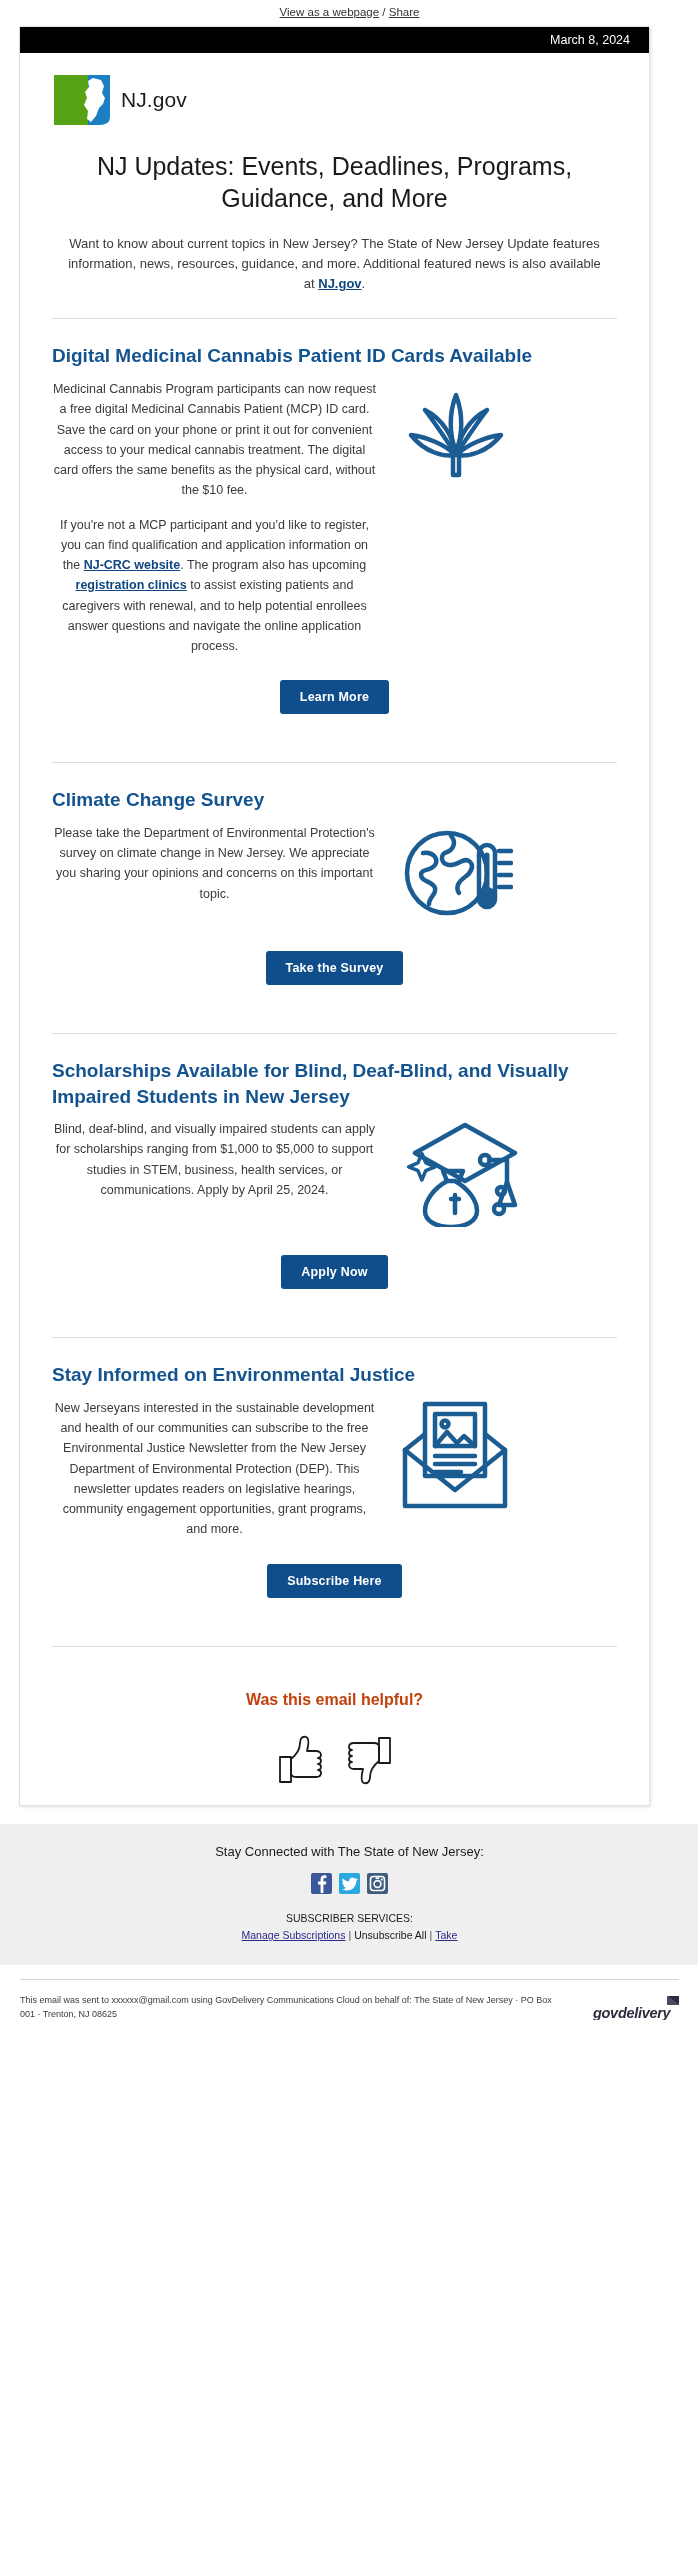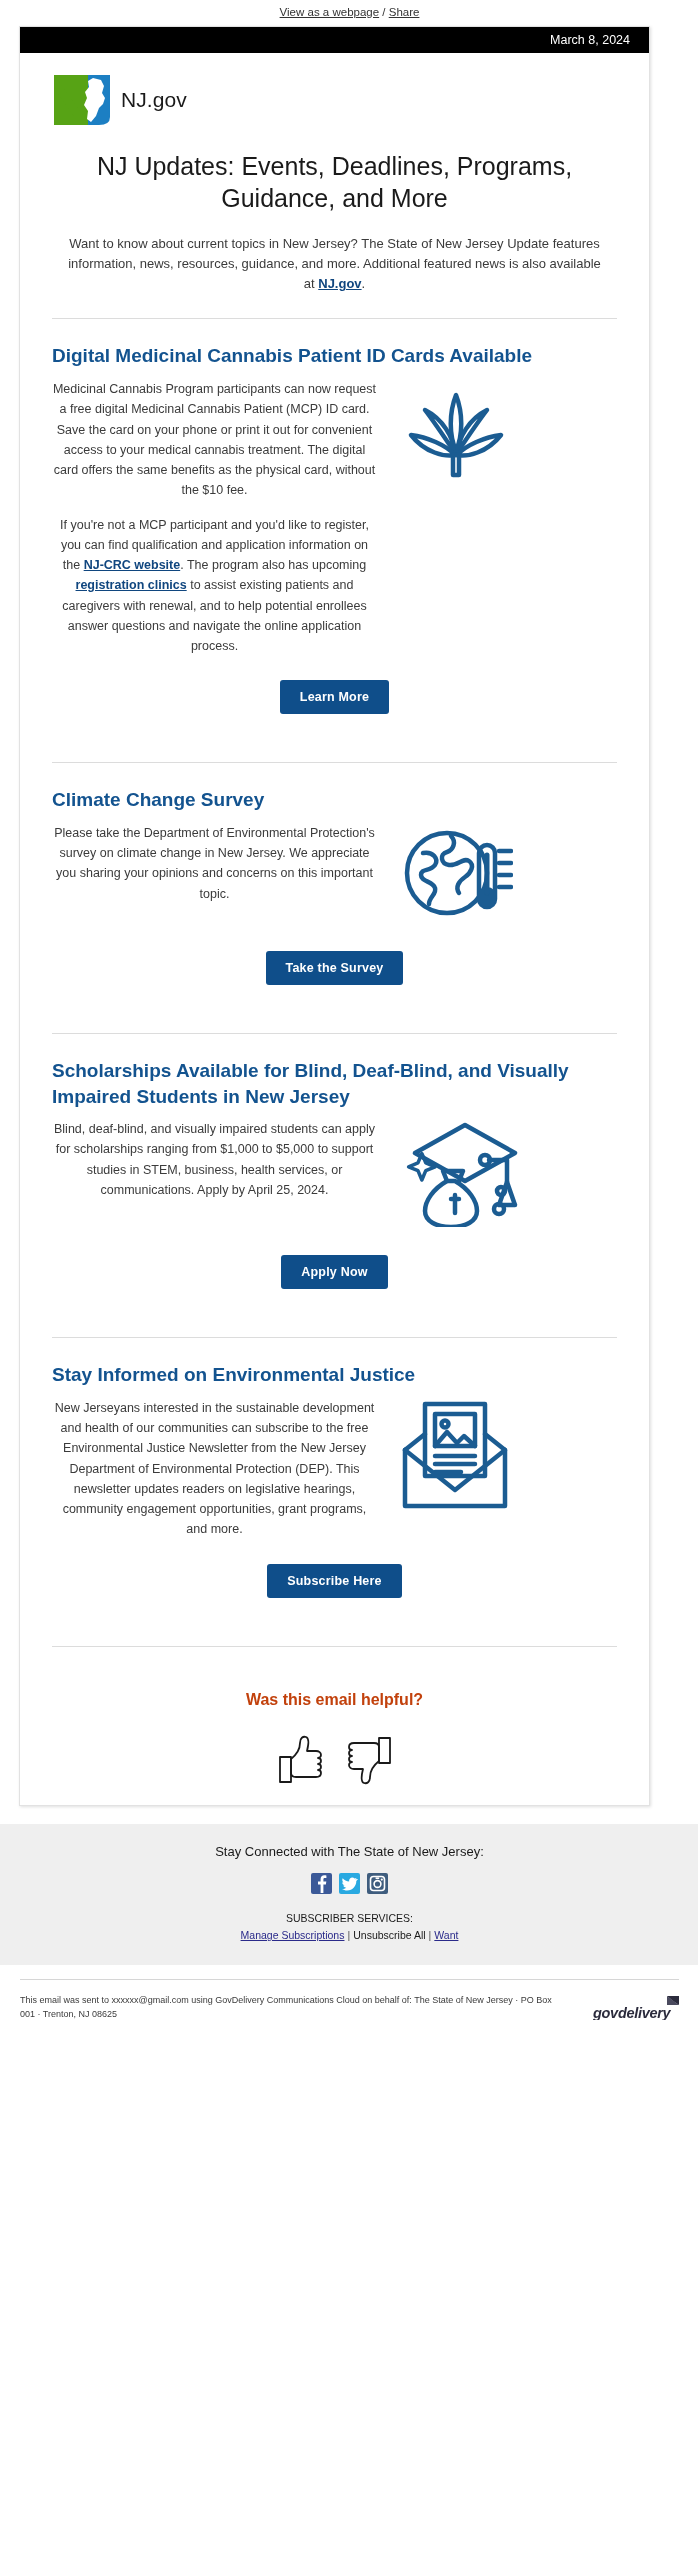--- a/index.html
+++ b/index.html
@@ -404,21 +404,21 @@
         <rect x="3.5" y="3.5" width="14" height="14" rx="3" fill="none" stroke="#ffffff" stroke-width="1.6"></rect>
         <circle cx="10.5" cy="11" r="3.4" fill="none" stroke="#ffffff" stroke-width="1.6"></circle>
         <circle cx="14.8" cy="6.6" r="1.1" fill="#ffffff"></circle>
         <rect x="8.6" y="4.4" width="3.6" height="1.6" fill="#ffffff"></rect>
       </svg>
     </a>
   </div>
   <div class="sub-services">
     <div>SUBSCRIBER SERVICES:</div>
     <div>
-      <a href="#">Manage Subscriptions</a><span class="sep">|</span><span>Unsubscribe All</span><span class="sep">|</span><a href="#">Want</a>
+      <a href="#">Manage Subscriptions</a><span class="sep">|</span><span>Unsubscribe All</span><span class="sep">|</span><a href="#">Take</a>
     </div>
   </div>
 </div>
 
 <div class="legal">
   <hr>
   <div class="legal-row">
     <div class="legal-text">This email was sent to xxxxxx@gmail.com using GovDelivery Communications Cloud on behalf of: The State of New Jersey · PO Box 001 · Trenton, NJ 08625</div>
     <div class="gd-logo">
       <svg width="86" height="24" viewBox="0 0 86 24" aria-hidden="true">

